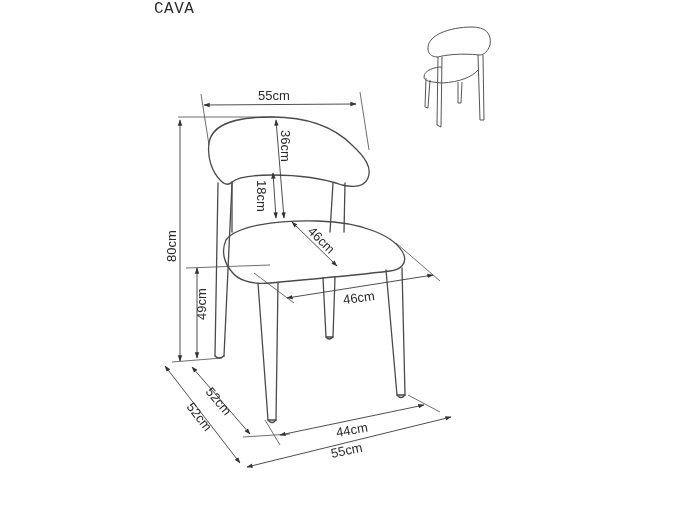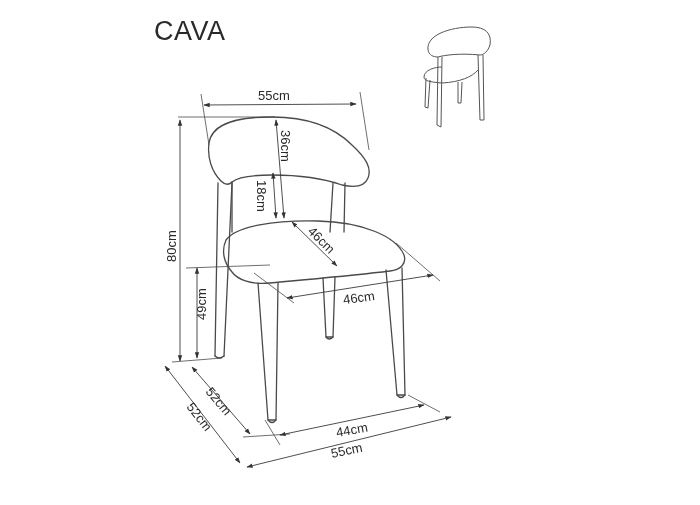--- a/index.html
+++ b/index.html
@@ -1,17 +1,17 @@
 <!DOCTYPE html>
 <html><head>
   <meta charset="utf-8">
   <style>
     html, body { margin: 0; padding: 0; background: #ffffff; }
     body { width: 700px; height: 505px; position: relative; overflow: hidden; font-family: "Liberation Sans", sans-serif; }
-    .title { position: absolute; left: 154px; top: 16px; font-size: 27px; color: #2a2a2a; letter-spacing: 0.5px; font-family: Liberation Sans, sans-serif; }
+    .title { position: absolute; left: 154px; top: 0; font-size: 16px; color: #2a2a2a; letter-spacing: 0.5px; font-family: Liberation Mono, monospace; }
     svg { position: absolute; left: 0; top: 0; }
     .outline { fill: none; stroke: #4a4a4a; stroke-width: 1.3; stroke-linejoin: round; stroke-linecap: round; }
     .dim { fill: none; stroke: #3a3a3a; stroke-width: 0.9; }
     .ext { fill: none; stroke: #4a4a4a; stroke-width: 0.8; }
     .lbl { font-family: "Liberation Sans", sans-serif; font-size: 13px; fill: #2a2a2a; }
     .thumb { fill: none; stroke: #555; stroke-width: 1; stroke-linejoin: round; }
   </style>
 </head>
 <body>
 

